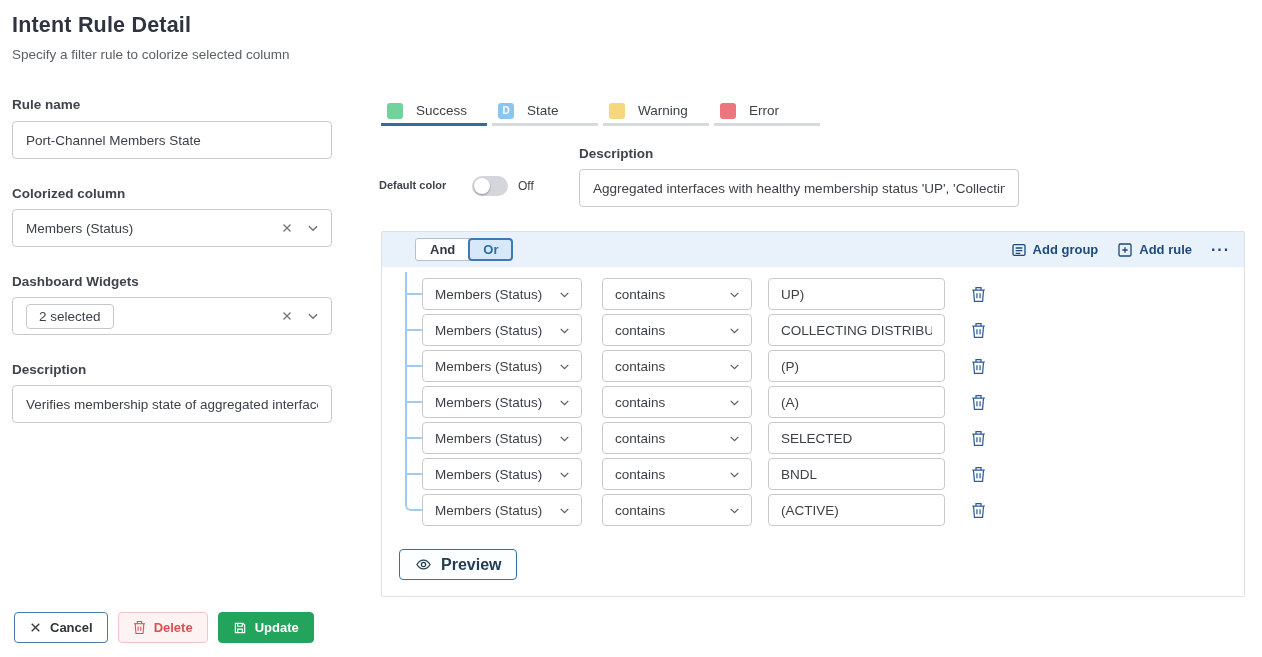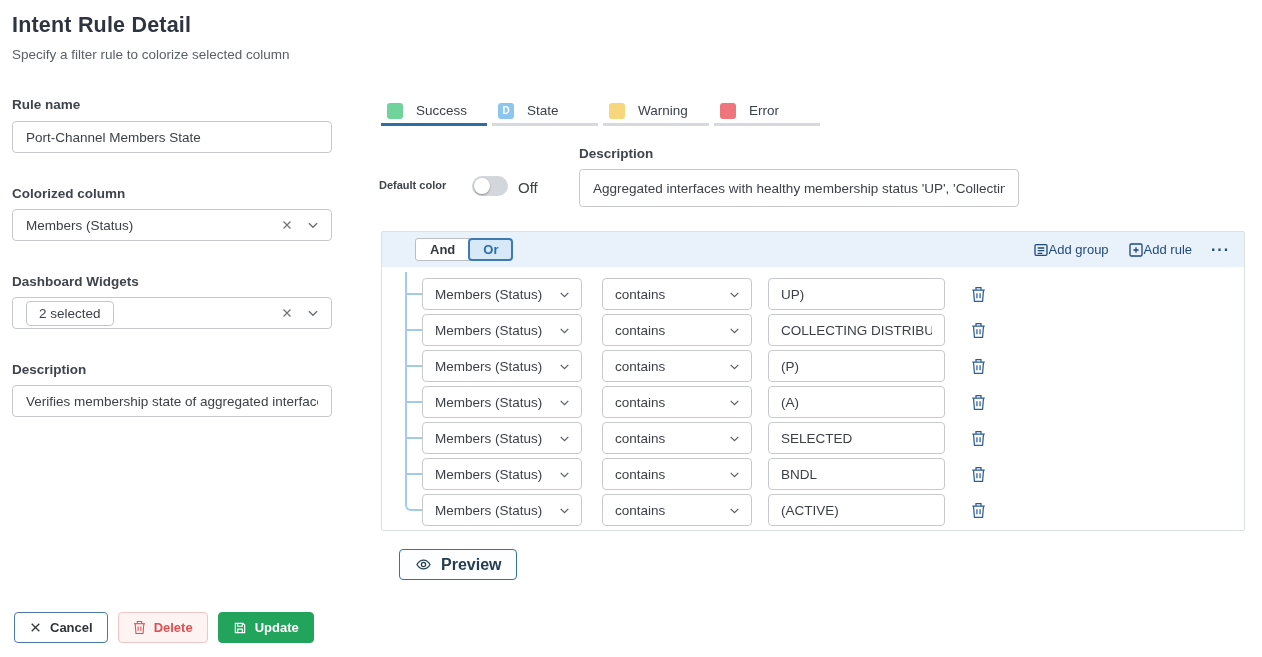--- a/index.html
+++ b/index.html
@@ -6,21 +6,21 @@
   html,body { width:1262px; height:657px; background:#fff;
     font-family:"Liberation Sans", sans-serif; color:#3c4148; overflow:hidden; }
   .abs { position:absolute; }
 
   
   .page-title { left:12px; top:13px; font-size:21.5px; font-weight:600; color:#2e3440; letter-spacing:.2px; }
   .page-subtitle { left:12px; top:47px; font-size:13.5px; color:#596066; }
 
   
   .fld-label { font-size:13.5px; font-weight:700; color:#3e444c; }
-  .ipt, .sel { width:320px; height:32px; border:1px solid #c6cace; border-radius:4px;
+  .ipt, .sel { width:320px; height:38px; border:1px solid #c6cace; border-radius:4px;
     background:#fff; font-size:13.5px; color:#3c4148; }
   input.ipt { padding:0 13px; font-family:inherit; outline:none; }
   .sel { display:flex; align-items:center; padding:0 11px 0 13px; cursor:pointer; }
   .sel .sel-text { flex:1 1 auto; white-space:nowrap; overflow:hidden; }
   .sel .icon-btn { display:flex; align-items:center; color:#6b7177; margin-left:12px; cursor:pointer; }
   .chip { display:inline-block; border:1px solid #c2c7cc; border-radius:4px; padding:4px 12px;
     font-size:13.5px; color:#3c4148; background:#fff; }
 
   
   .tabs { left:381px; top:98px; display:flex; gap:5px; }
@@ -29,37 +29,37 @@
   .tab.active { border-bottom-color:#2f6da4; }
   .swatch { width:16px; height:16px; border-radius:3px; display:flex; align-items:center;
     justify-content:center; font-size:10px; font-weight:700; color:#fff; }
   .tab-label { font-size:13.5px; color:#3a4149; }
 
   
   .dc-label { left:379px; top:179px; font-size:11px; font-weight:700; color:#3e444c; }
   .toggle { left:472px; top:176px; width:36px; height:20px; background:#d3d7db; border-radius:10px; cursor:pointer; }
   .knob { position:absolute; left:2px; top:2px; width:16px; height:16px; border-radius:50%;
     background:#fff; box-shadow:0 1px 2px rgba(0,0,0,.35); }
-  .dc-state { left:518px; top:179px; font-size:15px; color:#3c4148; }
+  .dc-state { left:518px; top:179px; font-size:12px; color:#3c4148; }
   .rdesc-label { left:579px; top:146px; font-size:13.5px; font-weight:700; color:#3e444c; }
   .rdesc-input { left:579px; top:169px; width:440px; height:38px; }
 
   
-  .panel { left:381px; top:231px; width:864px; height:300px; background:#fff;
+  .panel { left:381px; top:231px; width:864px; height:366px; background:#fff;
     border:1px solid #dce1e6; border-radius:2px; }
   .panel-header { position:absolute; left:0; top:0; right:0; height:35px; background:#e9f2fb;
     display:flex; align-items:center; }
   .andor { position:absolute; left:33px; top:6px; display:flex; align-items:center; }
   .btn-and { background:#fff; border:1px solid #b9bfc5; border-radius:3px 0 0 3px;
     padding:3px 14px; font-size:13px; font-weight:700; color:#32383e; cursor:pointer; }
   .btn-or { background:#d7e9f8; border:2px solid #3e7ab1; border-radius:4px; margin-left:-2px;
     padding:2px 13px; font-size:13px; font-weight:700; color:#2a6ea9; cursor:pointer; z-index:1; }
   .hdr-actions { position:absolute; right:14px; top:0; height:35px; display:flex; align-items:center; gap:19px; }
-  .hdr-link { display:flex; align-items:center; gap:0; color:#1e4a7c; font-size:13px;
-    font-weight:400; cursor:pointer; }
+  .hdr-link { display:flex; align-items:center; gap:6px; color:#1e4a7c; font-size:13px;
+    font-weight:700; cursor:pointer; }
   .more-btn { color:#1e4a7c; font-size:16px; font-weight:700; cursor:pointer; letter-spacing:1px; }
 
   
   .rows { position:absolute; left:40px; top:46px; }
   .rule-row { display:flex; align-items:center; margin-bottom:4px; height:32px; }
   .row-sel, .row-ipt { height:32px; border:1px solid #c6cace; border-radius:4px; background:#fff;
     font-size:13.5px; color:#3c4148; }
   .row-sel { display:flex; align-items:center; justify-content:space-between; padding:0 10px 0 12px; cursor:pointer; }
   .row-sel.field { width:160px; margin-right:20px; }
   .row-sel.op { width:150px; margin-right:16px; }

